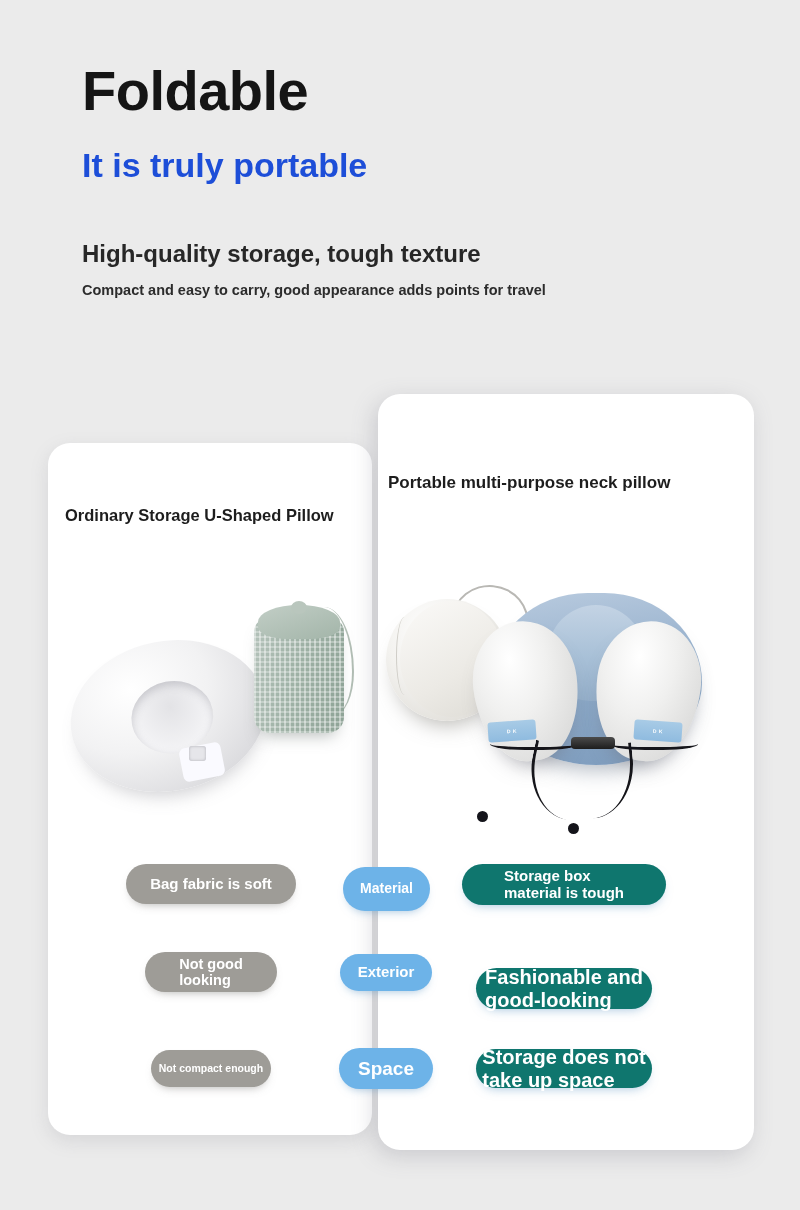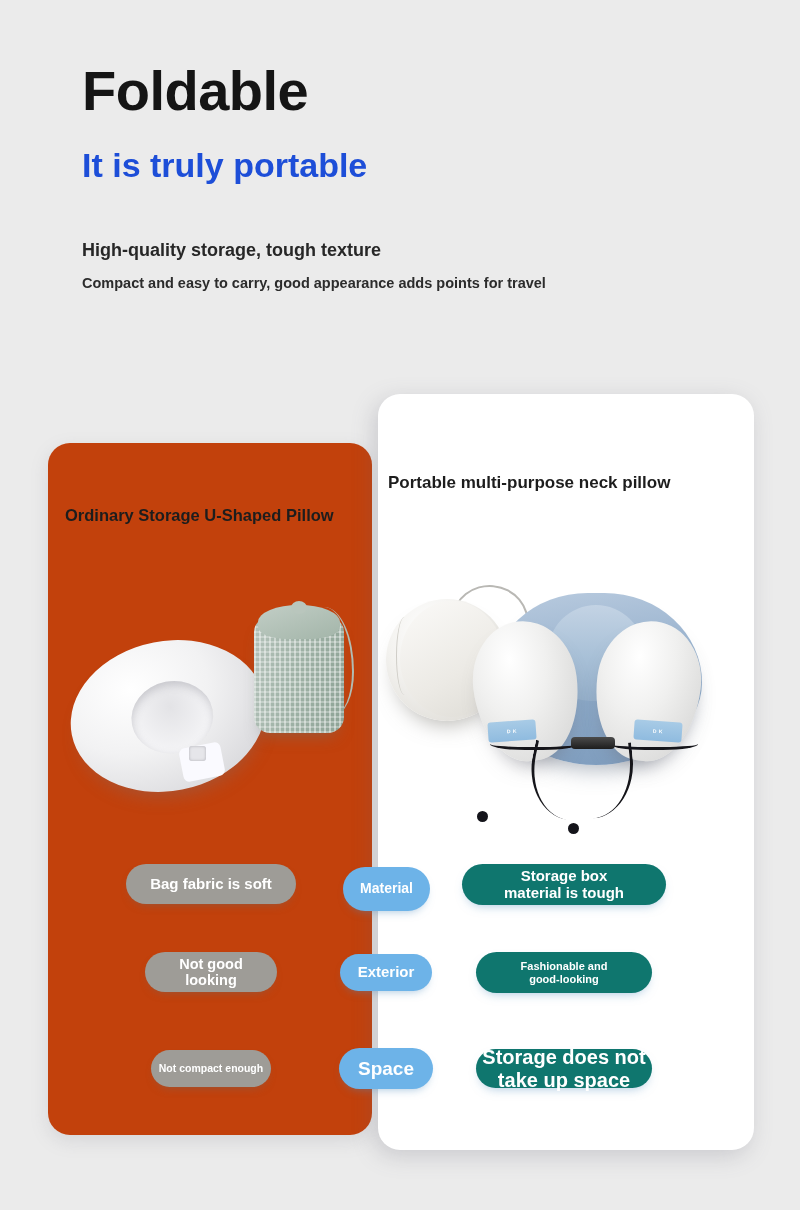--- a/index.html
+++ b/index.html
@@ -33,21 +33,21 @@
     margin: 0;
   }
   .subheadline {
     font-size: 34px;
     font-weight: 700;
     line-height: 1.1;
     color: #1d4ed8;
     margin: 26px 0 0 0;
   }
   .lead {
-    font-size: 18px;
+    font-size: 24px;
     font-weight: 700;
     color: #272727;
     margin: 56px 0 0 0;
   }
   .sublead {
     font-size: 14.5px;
     font-weight: 600;
     color: #2c2c2c;
     margin: 14px 0 0 0;
   }
@@ -56,21 +56,21 @@
   .card {
     position: absolute;
     border-radius: 22px;
     overflow: hidden;
   }
   .card-left {
     left: 48px;
     top: 443px;
     width: 324px;
     height: 692px;
-    background: #c2410c;
+    background: #ffffff;
     box-shadow: 0 6px 18px rgba(120,120,135,0.18);
     z-index: 1;
   }
   .card-right {
     left: 378px;
     top: 394px;
     width: 376px;
     height: 756px;
     background: #ffffff;
     box-shadow: -4px 6px 22px rgba(110,110,125,0.26);
@@ -333,21 +333,21 @@
   .row { position: absolute; left: 0; width: 800px; }
   .row-0 { top: 864px; }
   .row-1 { top: 952px; }
   .row-2 { top: 1048px; }
 
   .pill {
     position: absolute;
     display: flex;
     align-items: center;
     justify-content: center;
-    text-align: center;
+    text-align: left;
     border-radius: 999px;
     color: #ffffff;
     font-weight: 700;
     line-height: 1.12;
     pointer-events: auto;
   }
   .pill.con {
     background: #9e9c97;
     box-shadow: 0 5px 10px -5px rgba(110,108,104,0.55);
   }
@@ -361,21 +361,21 @@
   }
 
   
   .row-0 .con { left: 126px; top: 0;  width: 170px; height: 40px; font-size: 15px; }
   .row-0 .mid { left: 343px; top: 3px; width: 87px;  height: 44px; font-size: 14px; }
   .row-0 .pro { left: 462px; top: 0;  width: 204px; height: 41px; font-size: 15px; }
 
   
   .row-1 .con { left: 145px; top: 0;  width: 132px; height: 40px; font-size: 14.5px; filter: blur(0.7px); }
   .row-1 .mid { left: 340px; top: 2px; width: 92px;  height: 37px; font-size: 15px; }
-  .row-1 .pro { left: 476px; top: 0;  width: 176px; height: 41px; font-size: 11px; filter: blur(0.7px); }
+  .row-1 .pro { left: 476px; top: 16px;  width: 176px; height: 41px; font-size: 20px; filter: blur(0.7px); }
 
   
   .row-2 .con { left: 151px; top: 2px; width: 120px; height: 37px; font-size: 10.5px; }
   .row-2 .mid { left: 339px; top: 0;  width: 94px;  height: 41px; font-size: 19px; }
   .row-2 .pro { left: 476px; top: 1px; width: 176px; height: 39px; font-size: 20px; }
 </style>
 </head>
 <body>
 
 <div class="header">

